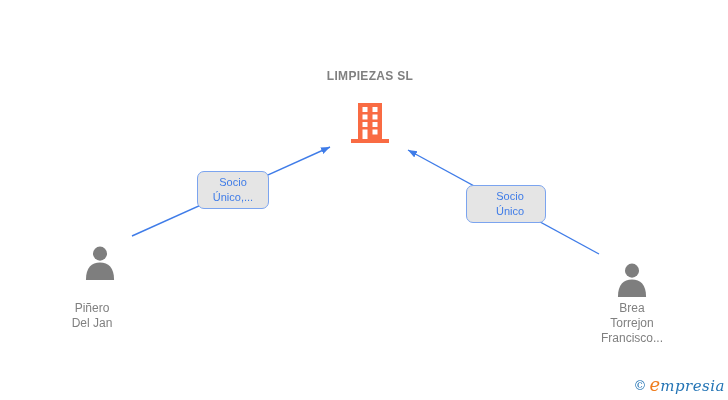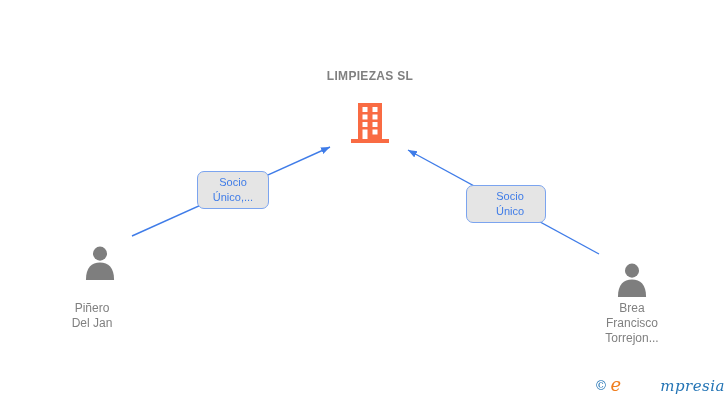--- a/index.html
+++ b/index.html
@@ -51,21 +51,21 @@
   .name-left{left:92px;top:281px;margin-top:20px;}
   .name-right{left:632px;top:301px;text-align:center;}
   .logo{
     position:absolute;right:3px;bottom:5px;
     font-family:"DejaVu Serif", serif;
     font-size:15px;font-style:italic;
     white-space:nowrap;
   }
   .logo .copy{color:var(--logo-blue);font-style:normal;font-size:13px;vertical-align:1px;margin-right:3px;}
   .logo .e{color:var(--logo-orange);font-size:18px;}
-  .logo .rest{color:var(--logo-blue);letter-spacing:.5px;margin-left:39px;}
+  .logo .rest{color:var(--logo-blue);letter-spacing:.5px;}
 </style>
 </head>
 <body>
 
 <div class="canvas">
 
   <svg class="lines-layer" width="728" height="400" viewBox="0 0 728 400" xmlns="http://www.w3.org/2000/svg">
     <defs>
       <marker id="arrow" markerWidth="10" markerHeight="8" refX="9" refY="3.5" orient="auto" markerUnits="userSpaceOnUse">
         <path class="arrowhead-fill" d="M0,0 L9,3.5 L0,7 Z"></path>
@@ -109,21 +109,21 @@
   </div>
 
   <div class="person-wrap person-right">
     <svg width="30" height="36" viewBox="0 0 32 36" xmlns="http://www.w3.org/2000/svg">
       <circle class="person-fill" cx="16" cy="8" r="7.5"></circle>
       <path class="person-fill" d="M1,36 C1,23 7,17.5 16,17.5 C25,17.5 31,23 31,36 Z"></path>
     </svg>
   </div>
   <div class="person-name name-right">
     <div>Brea</div>
-    <div>Francisco</div>
-    <div>Torrejon...</div>
+    <div>Torrejon</div>
+    <div>Francisco...</div>
   </div>
 
   <div class="logo">
     <span class="copy">©</span><span class="e">e</span><span class="rest">mpresia</span>
   </div>
 
 </div>
 
 </body></html>

